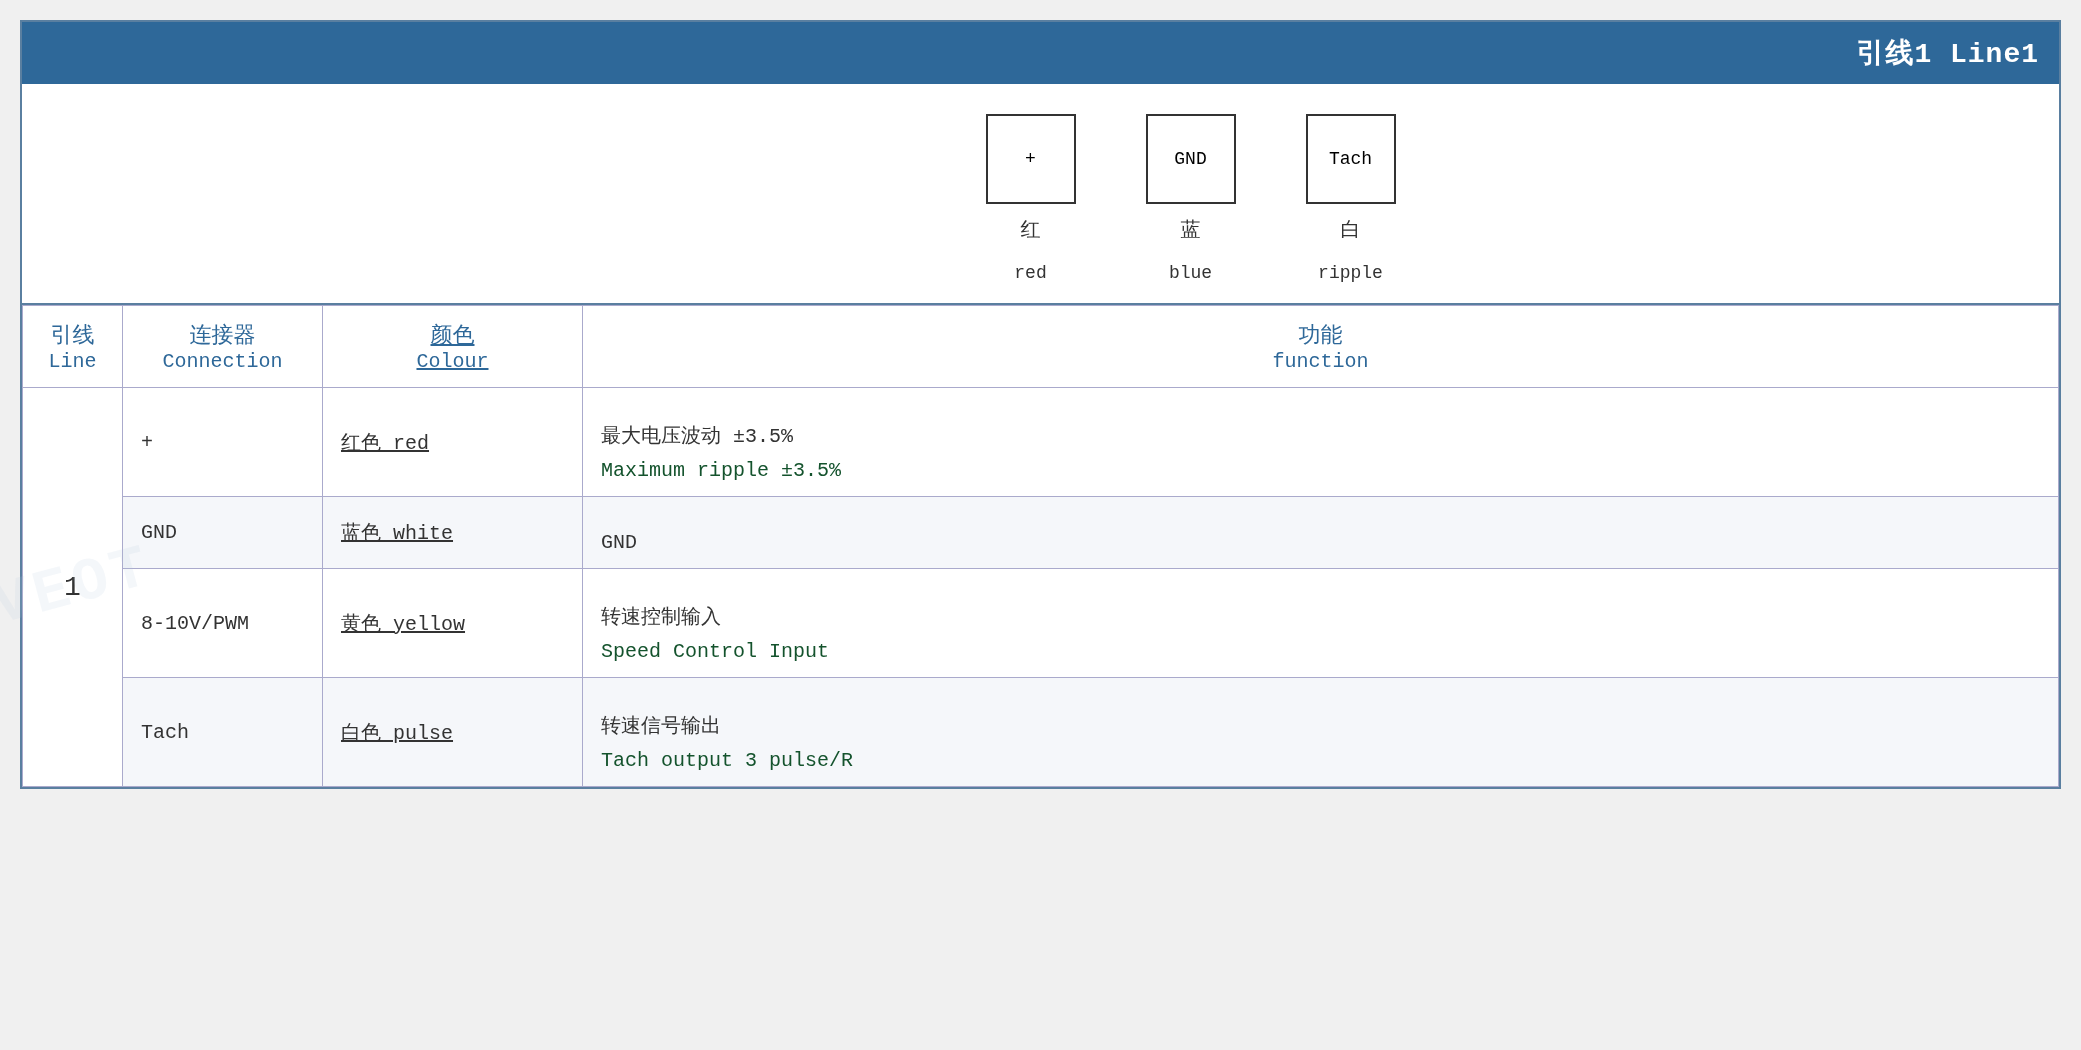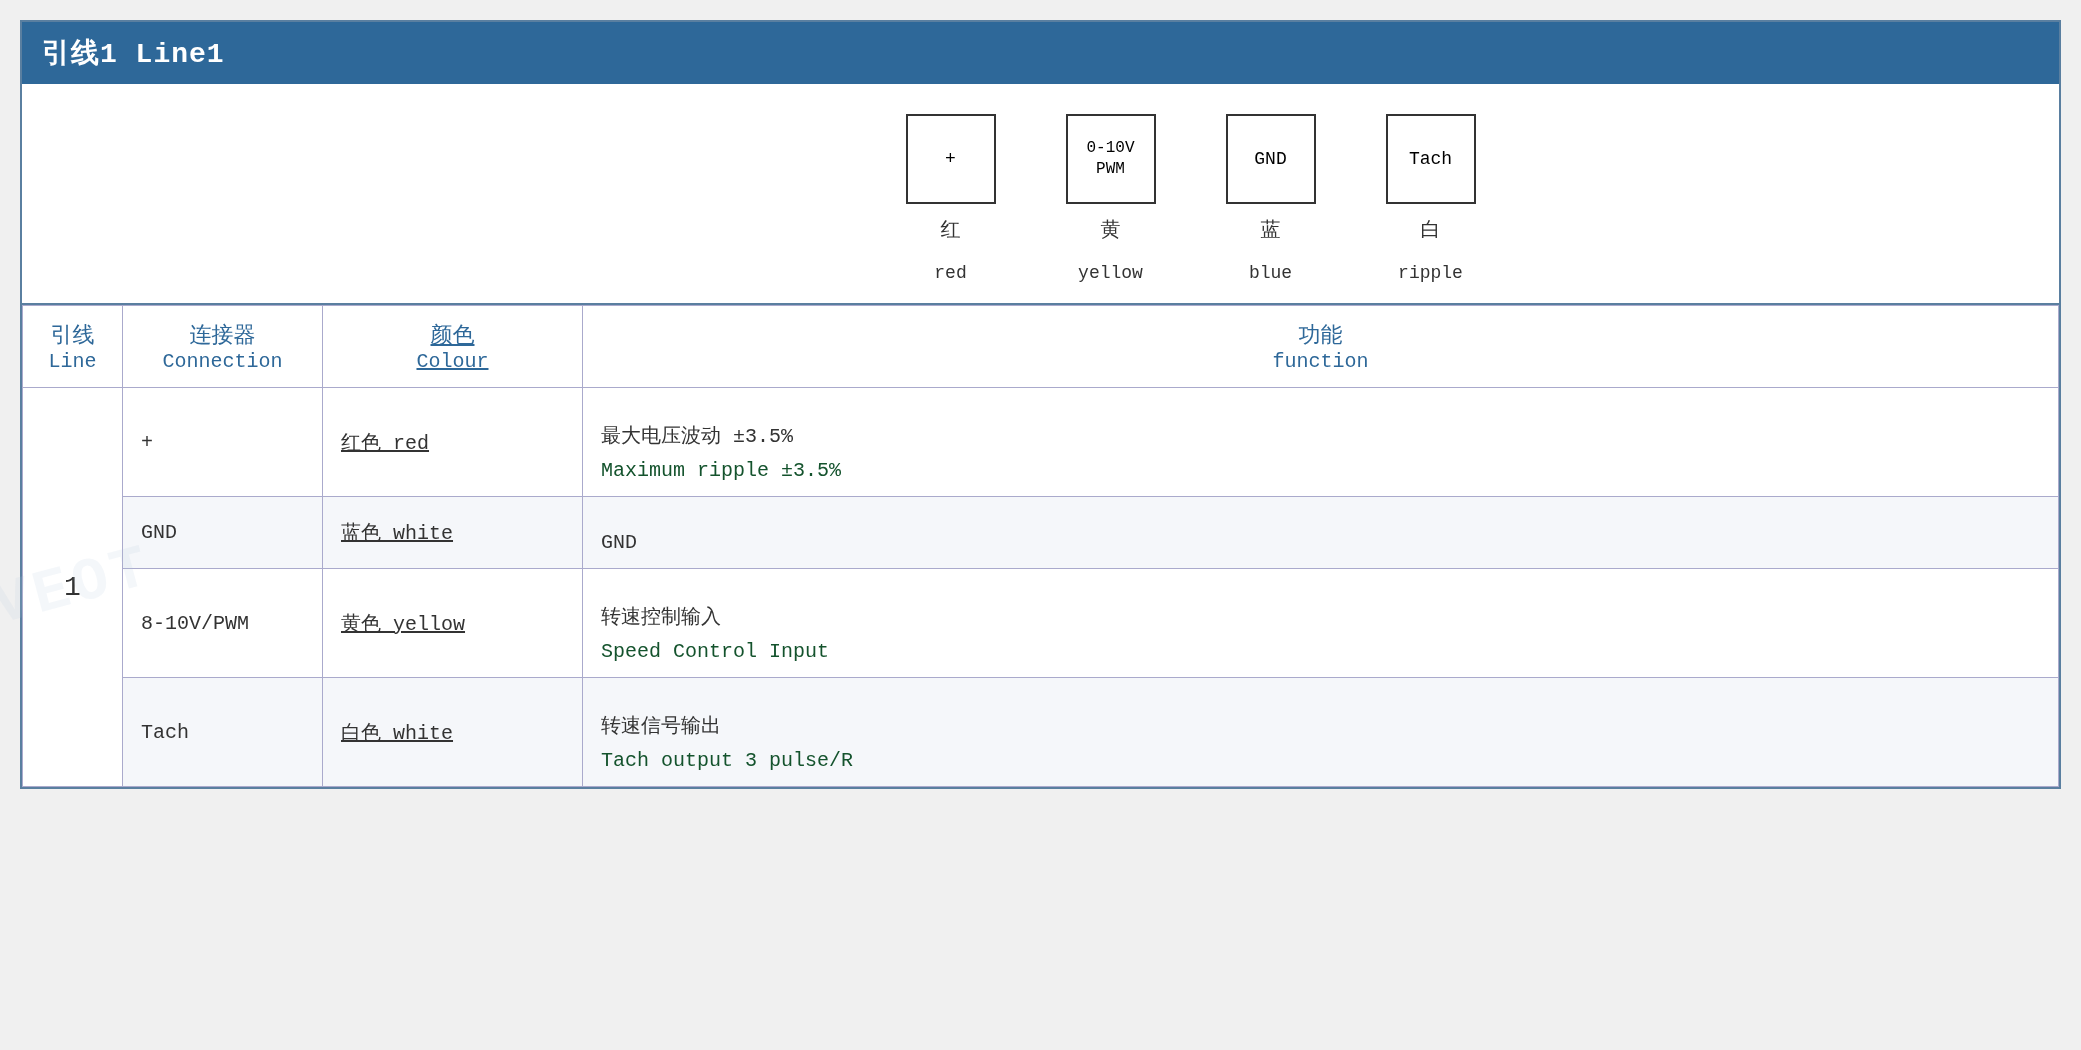--- a/index.html
+++ b/index.html
@@ -20,20 +20,21 @@
       border: 2px solid #5a7fa0;
       background: #fff;
     }
     .header {
       background: #2e6899;
       color: #fff;
       padding: 12px 20px;
       font-size: 28px;
       font-weight: bold;
       letter-spacing: 1px;
+      text-align: right;
     }
     .diagram-section {
       padding: 30px 20px 20px 20px;
       border-bottom: 2px solid #5a7fa0;
       display: flex;
       justify-content: center;
     }
     .diagram-inner {
       display: flex;
       gap: 0;
@@ -164,27 +165,20 @@
     <div class="diagram-inner">
 
       <div class="connector-box-wrap">
         <div class="connector-box">
           <span>+</span>
         </div>
         <span class="connector-label-cn">红</span>
         <span class="connector-label-en">red</span>
       </div>
 
-      <div class="connector-box-wrap">
-        <div class="connector-box" style="font-size:16px; line-height:1.3; text-align:center;">
-          <span>0-10V<br>PWM</span>
-        </div>
-        <span class="connector-label-cn">黄</span>
-        <span class="connector-label-en">yellow</span>
-      </div>
 
       <div class="connector-box-wrap">
         <div class="connector-box">
           <span>GND</span>
         </div>
         <span class="connector-label-cn">蓝</span>
         <span class="connector-label-en">blue</span>
       </div>
 
       <div class="connector-box-wrap">
@@ -262,21 +256,21 @@
             <span class="cn">转速控制输入</span>
             <span class="en">Speed Control Input</span>
           </td>
         </tr>
 
         <tr class="data-row">
           <td class="conn-cell col-conn">
             <span>Tach</span>
           </td>
           <td class="col-color">
-            <span>白色 white</span>
+            <span>白色 pulse</span>
           </td>
           <td class="col-func">
             <span class="cn">转速信号输出</span>
             <span class="en">Tach output 3 pulse/R</span>
           </td>
         </tr>
       </tbody>
     </table>
   </div>
 </div>

